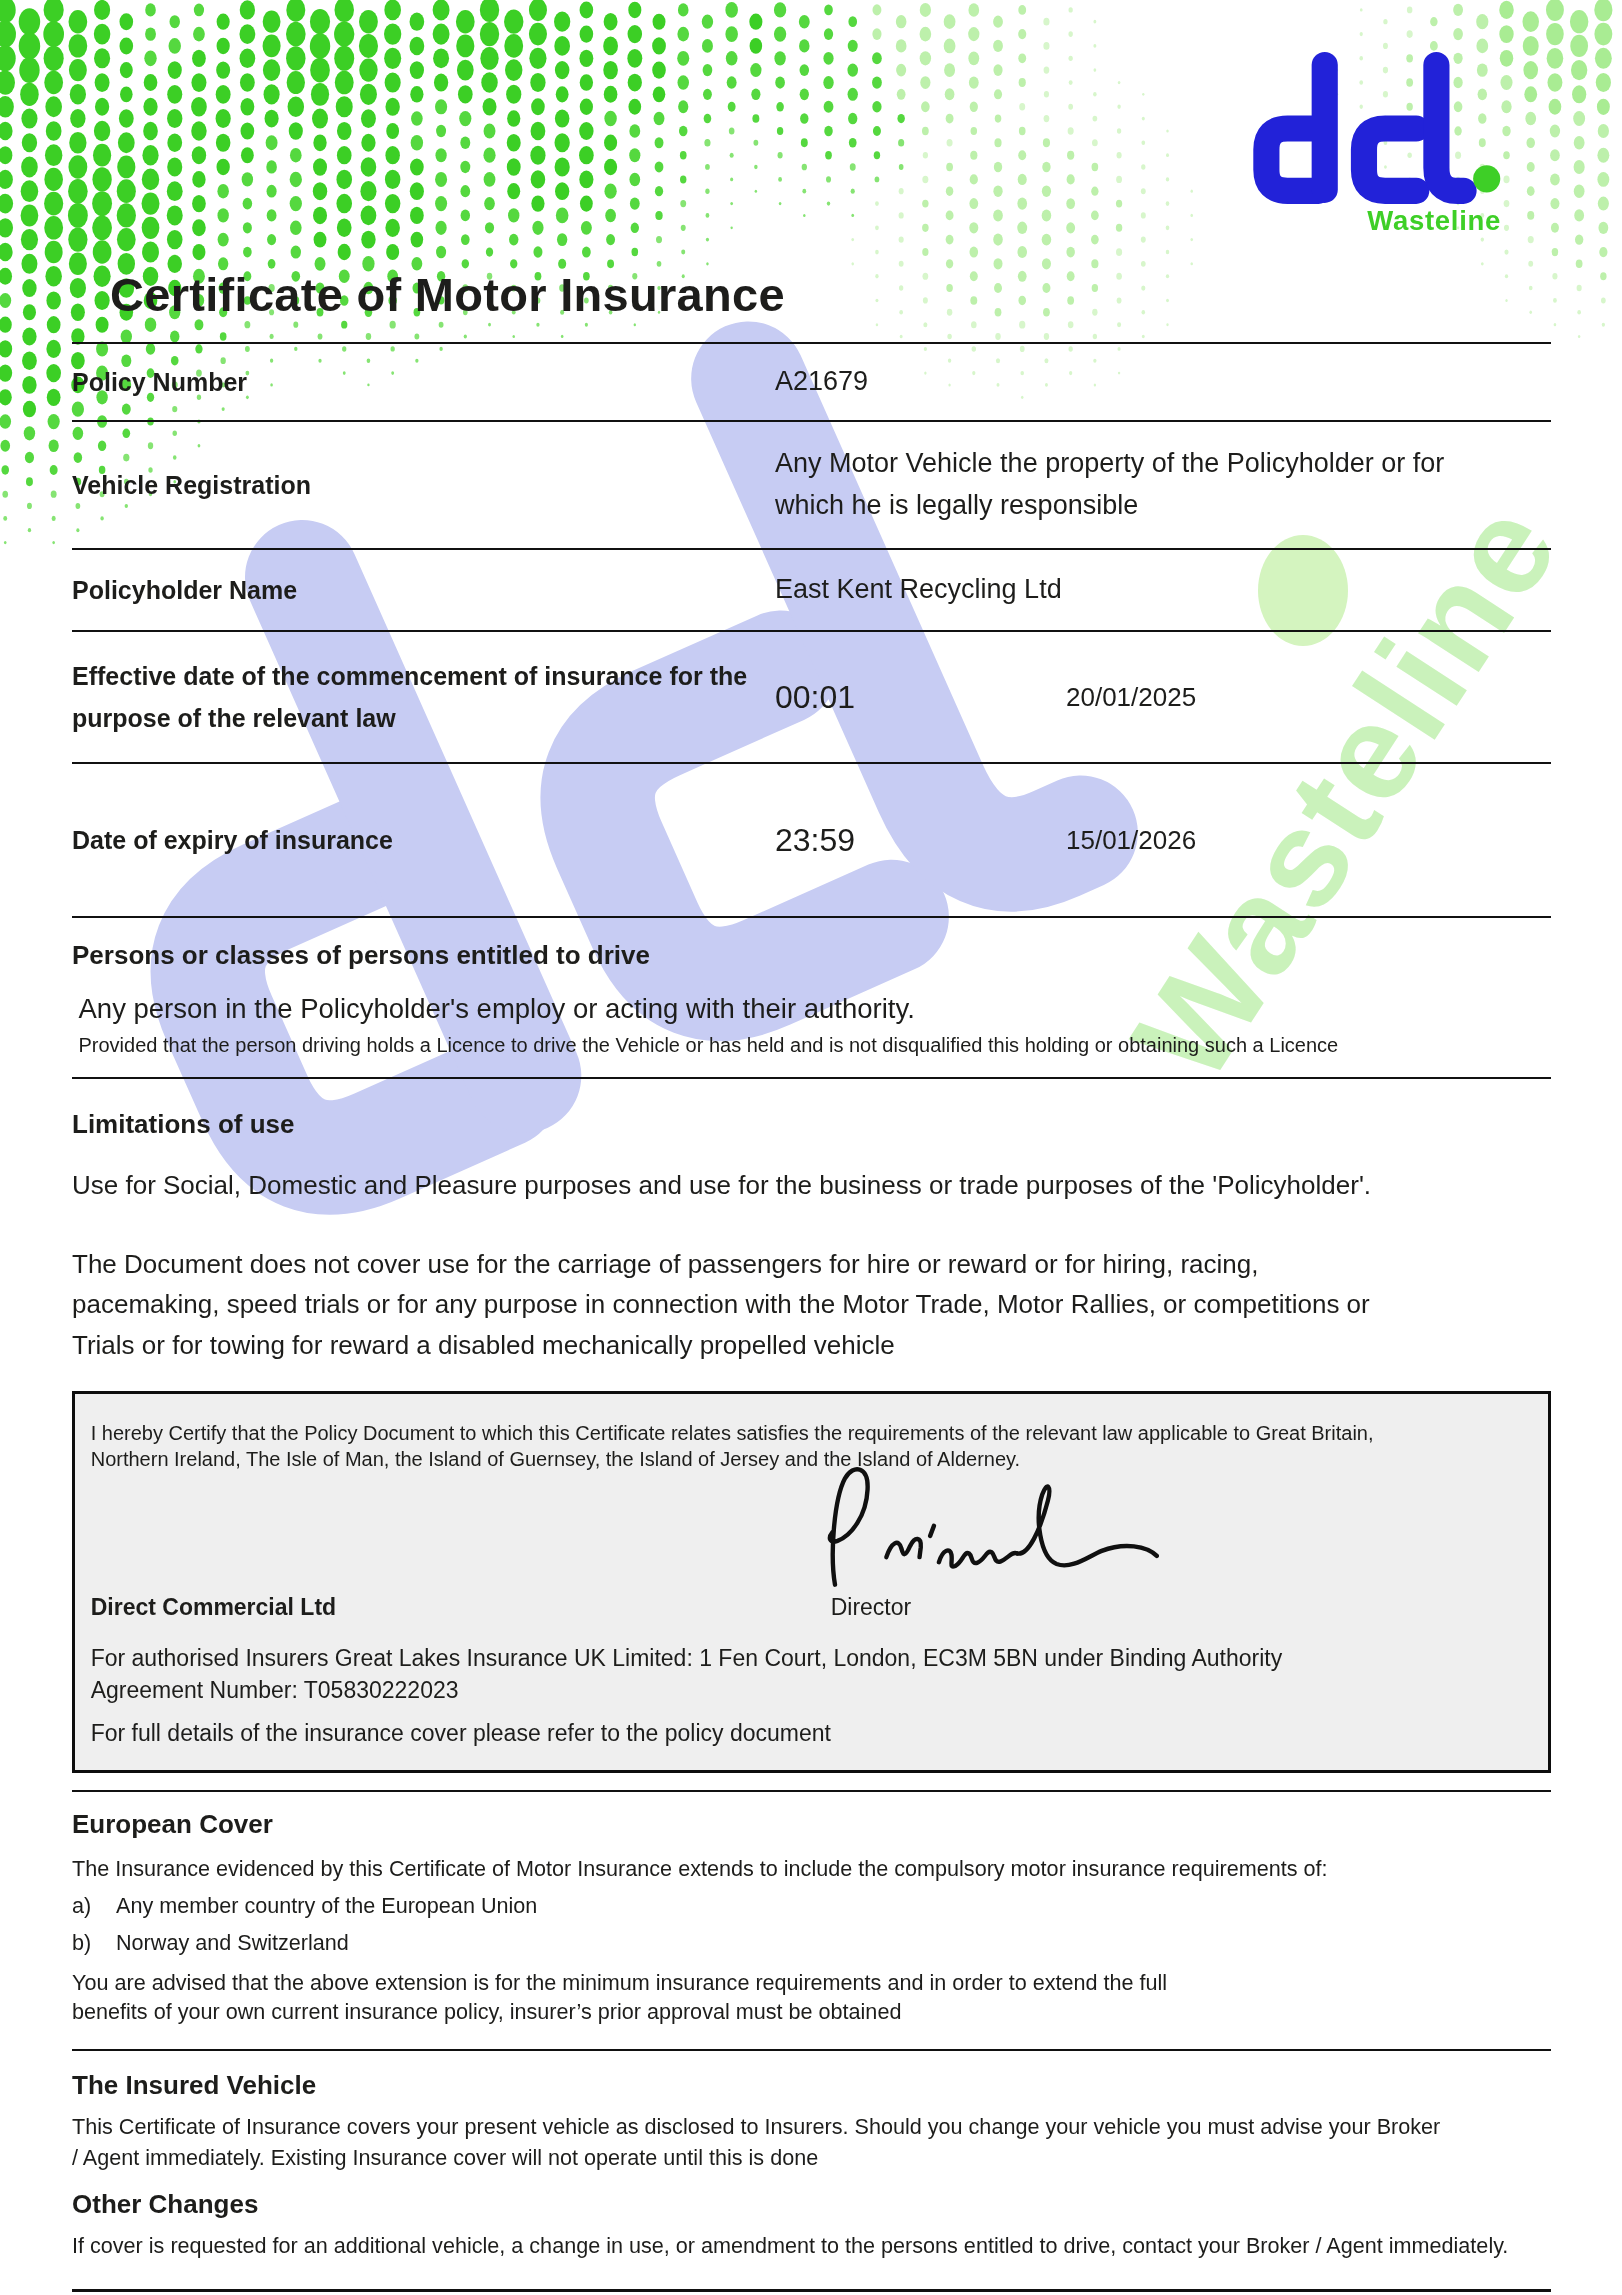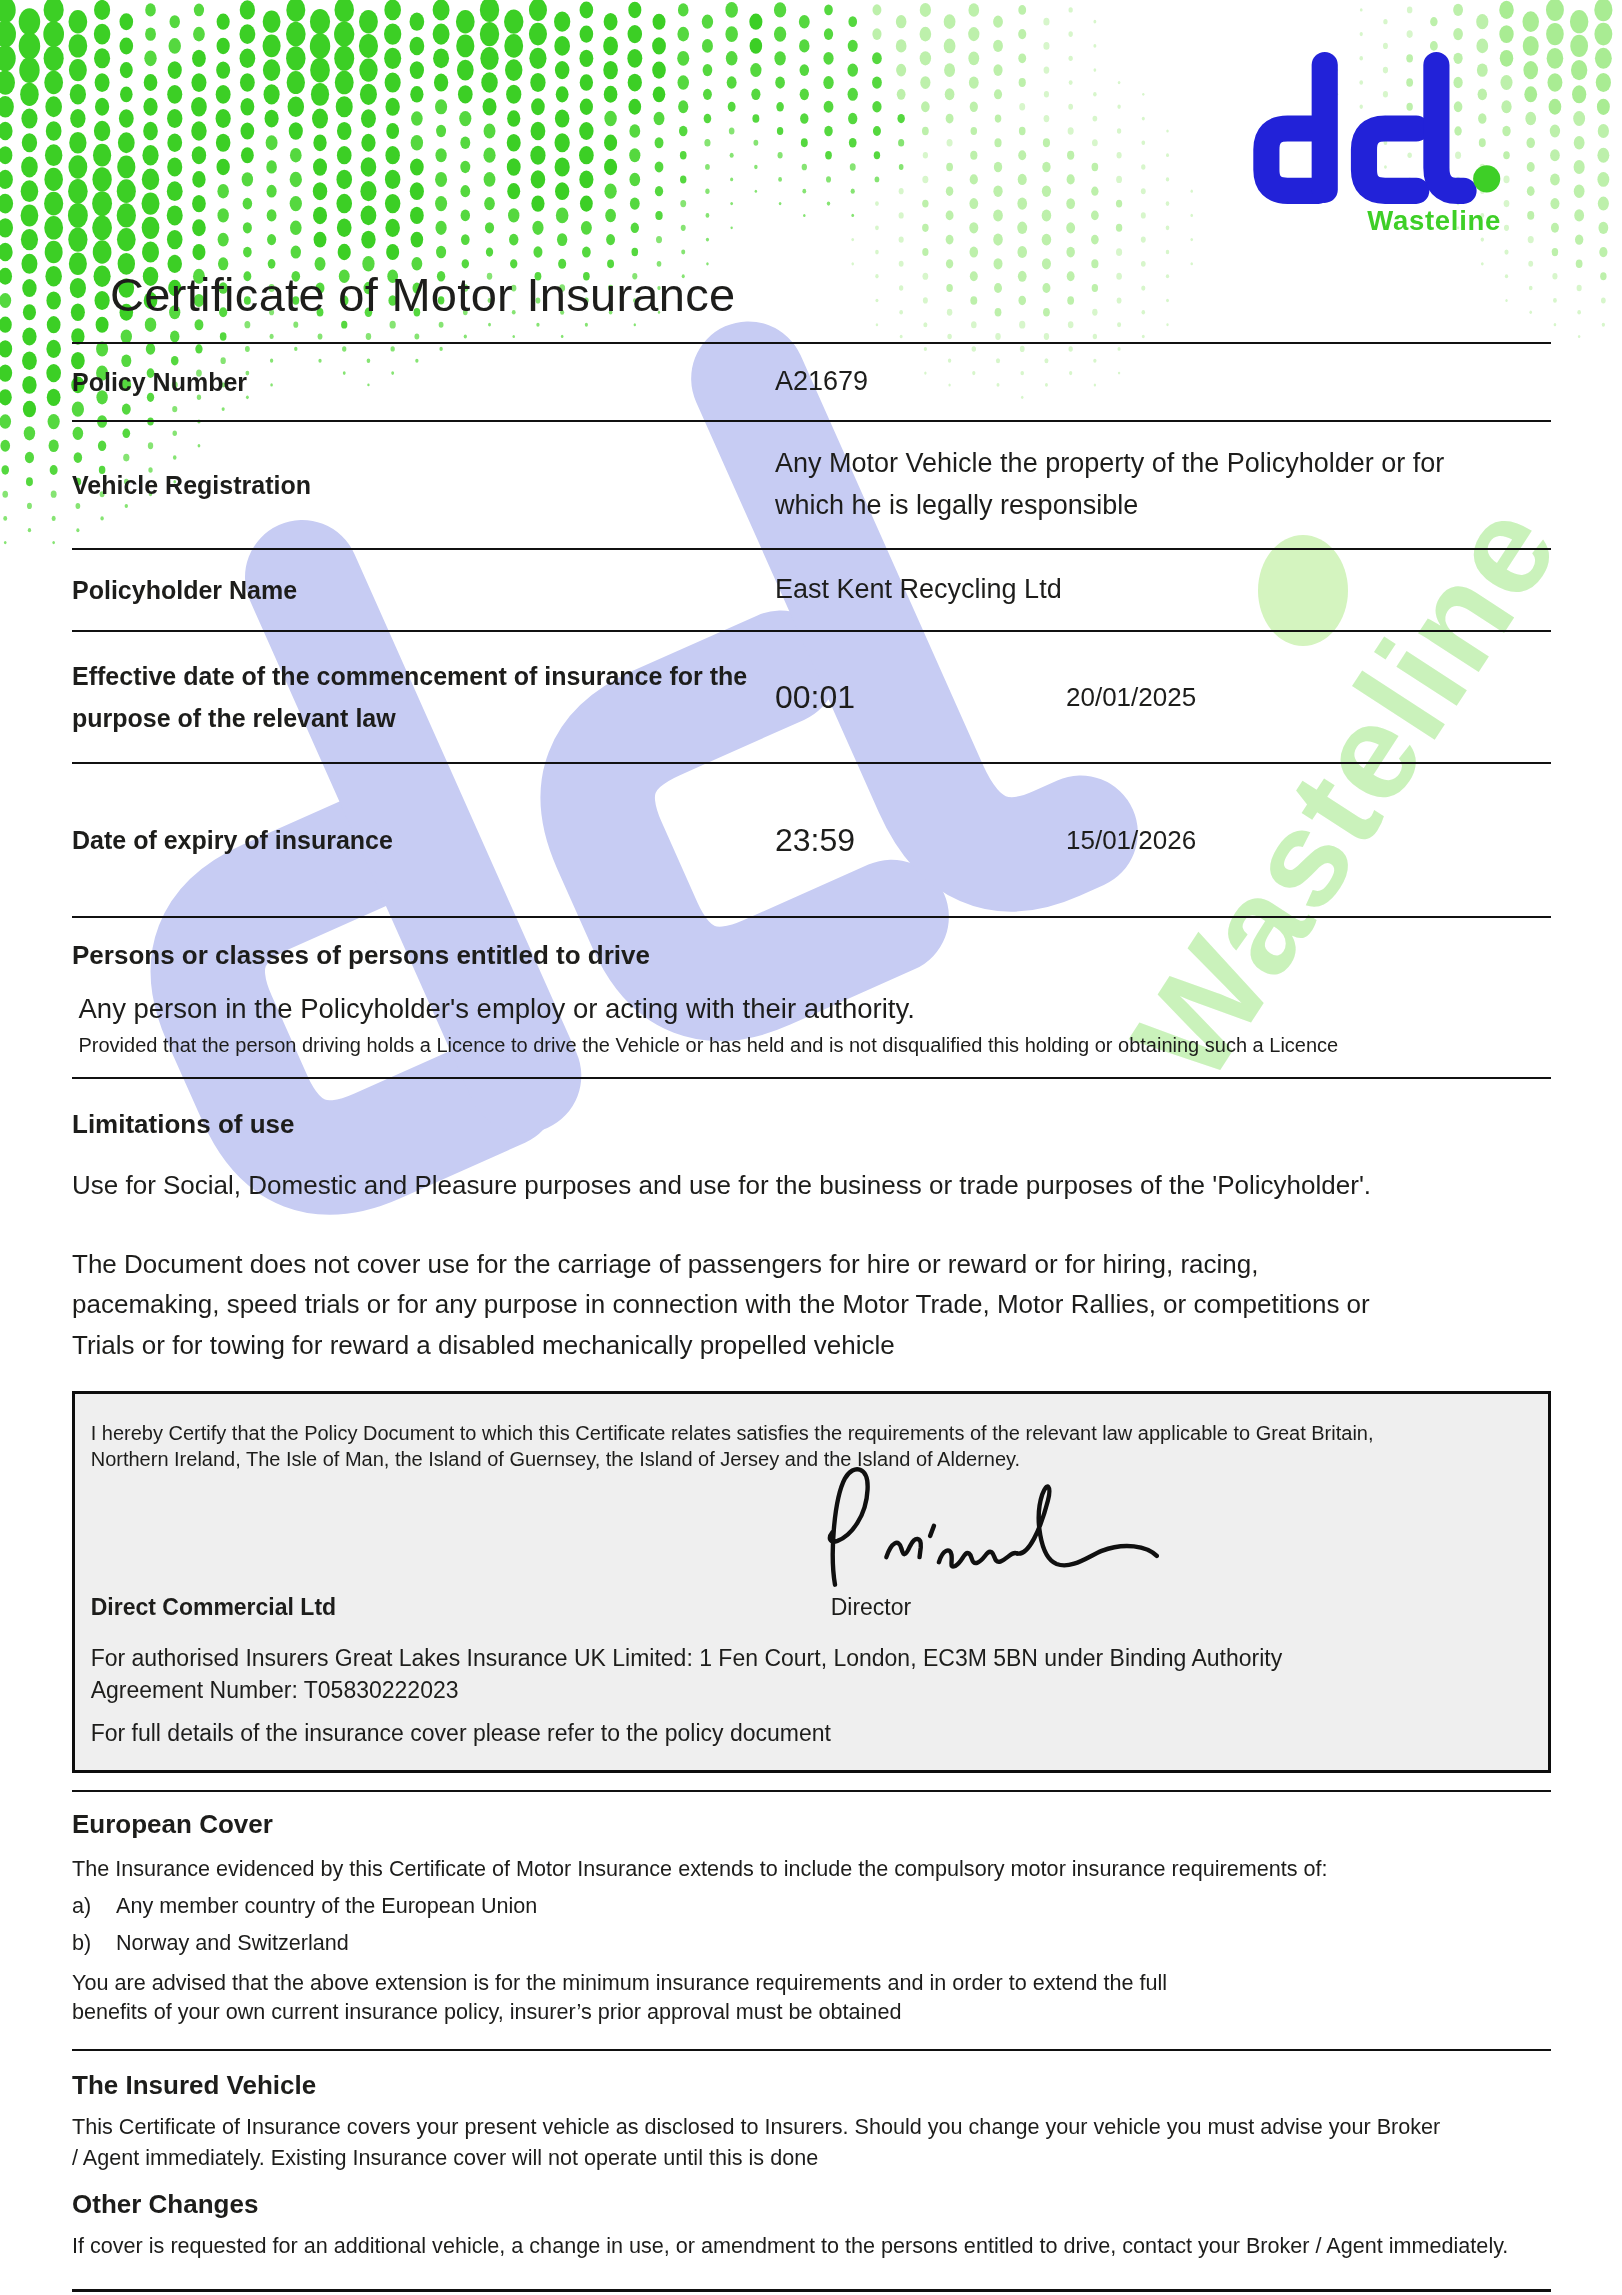--- a/index.html
+++ b/index.html
@@ -28,21 +28,21 @@
           transform:rotate(-57deg);transform-origin:50% 50%;white-space:nowrap;pointer-events:none}
 
   
   .logo{position:absolute;left:1239px;top:47px;z-index:2;text-align:right}
   .logo svg{display:block}
   .logo .tagline{margin-top:-7.9px;font-size:27.5px;font-weight:bold;color:var(--brand_green);letter-spacing:0.7px}
   .dcl-letters{stroke:currentColor;stroke-width:52;fill:none;stroke-linecap:round}
 
   .content{position:relative;z-index:1;padding:0 72px}
 
-  .doc-title{margin:271px 0 0 38px;font-size:47px;font-weight:normal;line-height:1;letter-spacing:0.3px}
+  .doc-title{margin:271px 0 0 38px;font-size:47px;font-weight:bold;line-height:1;letter-spacing:0.3px}
 
   .rule{border:none;border-top:2.6px solid var(--line);margin-top:17px}
 
   
   .ptable{margin-top:24px;border-top:2.6px solid var(--line)}
   .prow{display:grid;grid-template-columns:703px 291px 1fr;align-items:center;border-bottom:2.6px solid var(--line)}
   .prow .lbl{font-size:25px;font-weight:bold;line-height:1.7;padding-right:19.6px}
   .prow .val{grid-column:2/4;font-size:27px;line-height:1.55}
   .prow .val.narrow{max-width:687px}
   .prow .time{grid-column:2;font-size:32px}

